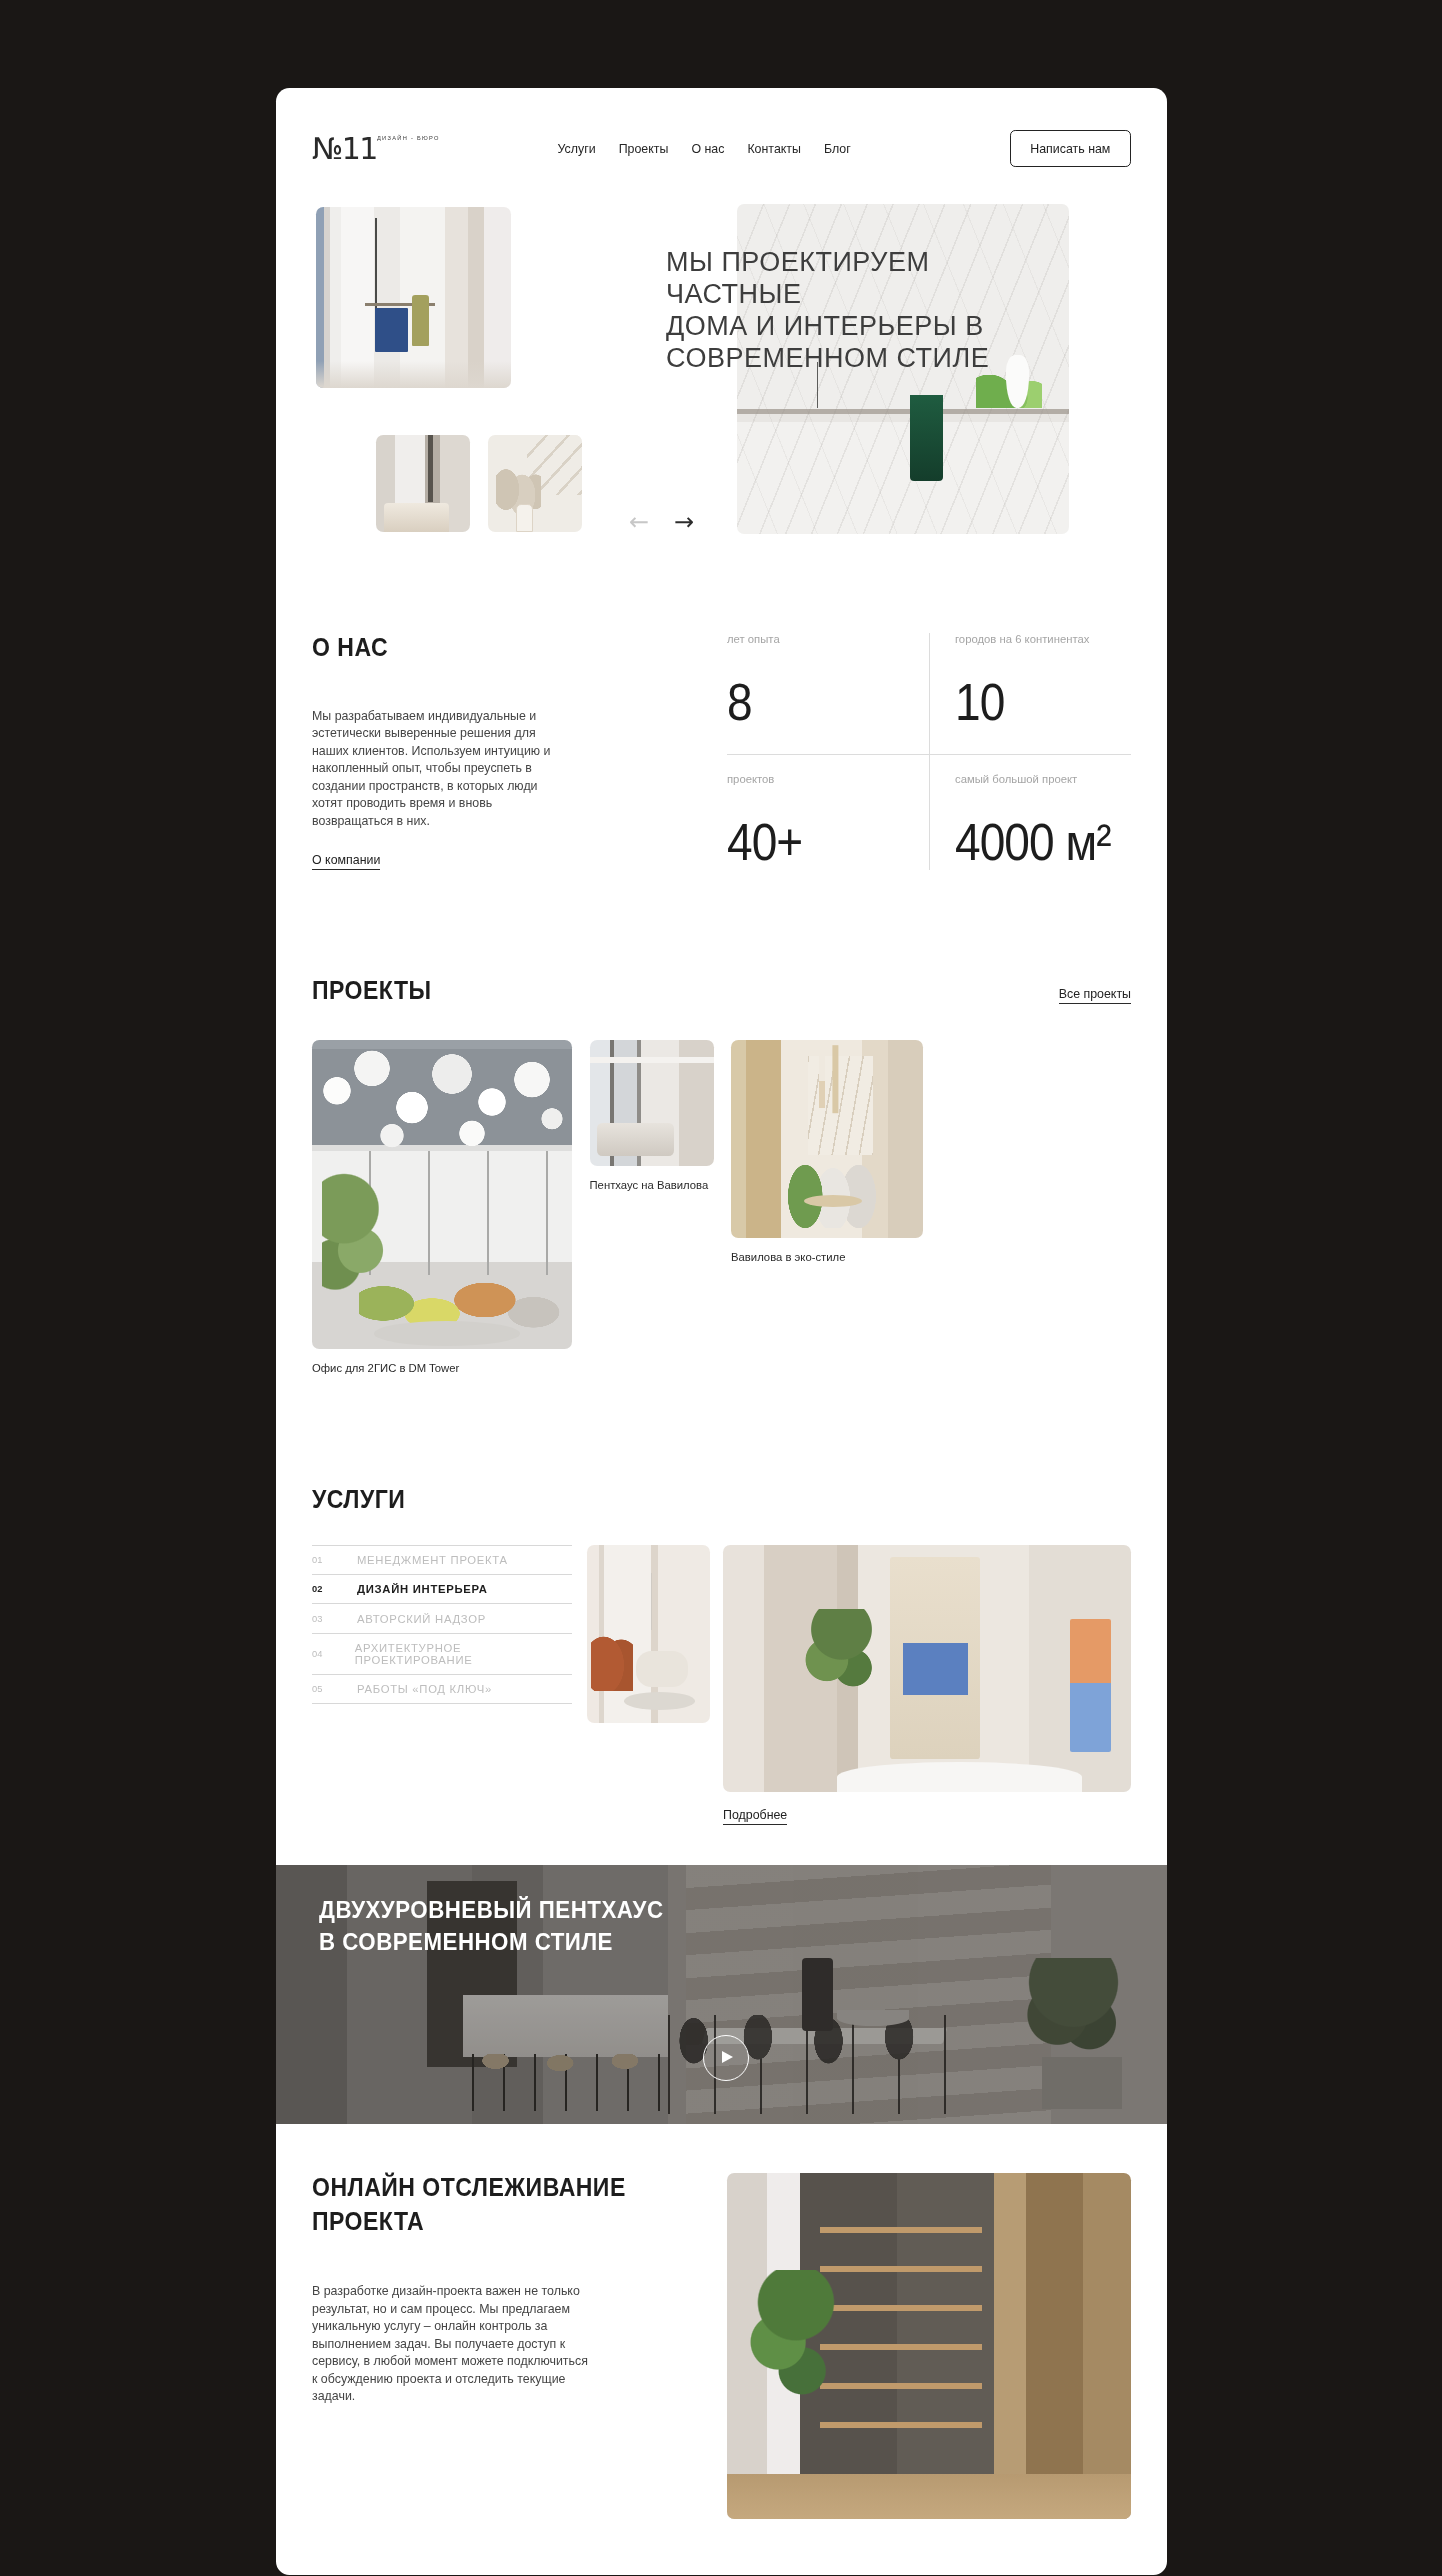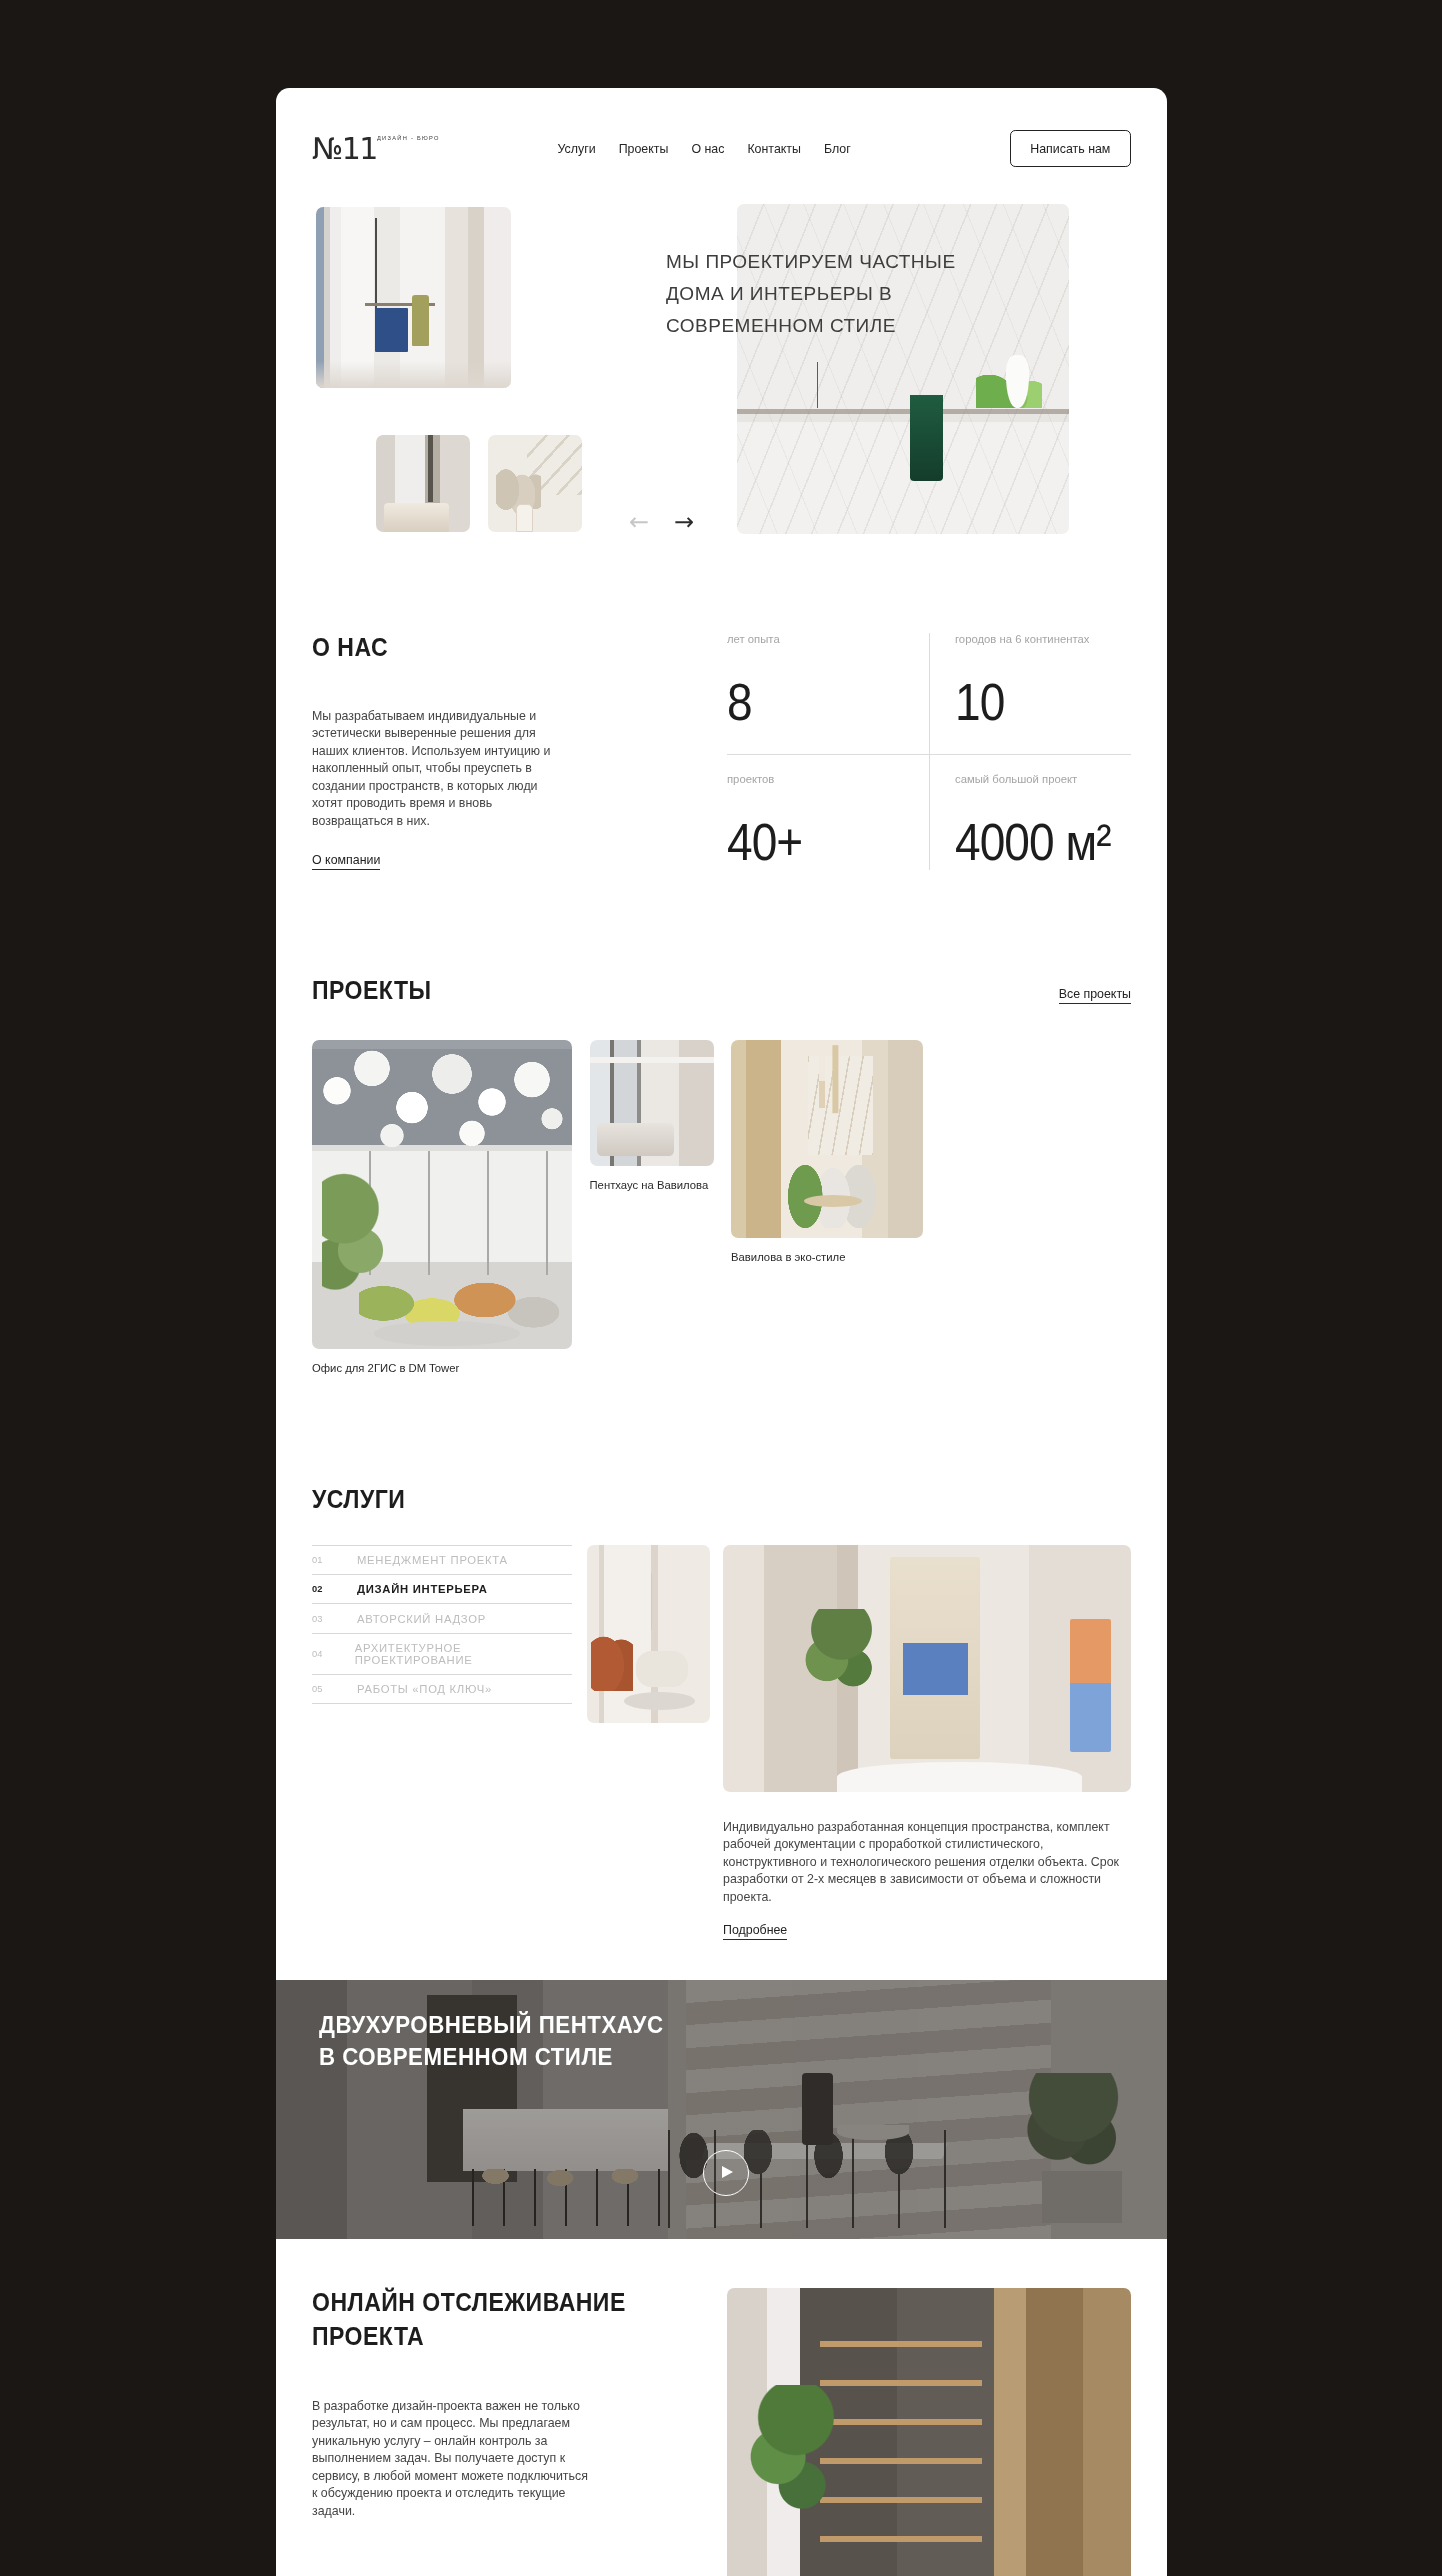--- a/index.html
+++ b/index.html
@@ -27,21 +27,21 @@
   .nav{display:flex;gap:23px;margin:0 auto;transform:translateX(-20.6px)}
   .nav span{font-size:12.4px;color:#262626;cursor:pointer}
   .cta{border:0.8px solid #232323;border-radius:5.2px;background:#fff;
        padding:10.3px 19.6px;font-size:12.4px;color:#1d1d1d;cursor:pointer;font-family:inherit}
 
   
   .hero{position:relative;height:344px;margin-top:19.6px}
   .hero .img-left{position:absolute;left:4.1px;top:5.2px;width:195px;height:181px}
   .hero .img-kitchen{position:absolute;left:425px;top:2.1px;width:332px;height:330px}
   .hero h1{position:absolute;left:354px;top:44px;width:381px;margin:0;
-           font-size:19px;line-height:32px;font-weight:400;color:#3d3d3d;letter-spacing:0.5px;z-index:2}
+           font-size:27px;line-height:32px;font-weight:400;color:#3d3d3d;letter-spacing:0.5px;z-index:2}
   .hero .thumb{position:absolute;top:233px;width:94px;height:97px}
   .hero .thumb.t1{left:64px}
   .hero .thumb.t2{left:176px}
   .arrows{position:absolute;left:317px;top:308px;display:flex;gap:25px;z-index:2}
   .arrows span{font-size:24px;line-height:1;cursor:pointer;font-family:"DejaVu Sans",sans-serif}
   .arrow-prev{color:#c7c7c7}
   .arrow-next{color:#2c2c2c}
 
   
   .h2{font-size:24px;font-weight:700;letter-spacing:0.5px;color:#1d1d1d;margin:0;
@@ -373,21 +373,20 @@
           <i class="c"></i>
           <i class="d"></i>
         </div>
       <div class="srv-right">
         <div class="ph ph-s2 srv-big">
             <i class="a"></i>
             <i class="b"></i>
             <i class="c"></i>
             <i class="d"></i>
           </div>
-        <div class="body-text">Индивидуально разработанная концепция пространства, комплект рабочей документации с проработкой стилистического, конструктивного и технологического решения отделки объекта. Срок разработки от 2-х месяцев в зависимости от объема и сложности проекта.</div>
         <a class="ulink">Подробнее</a>
       </div>
     </div>
   </div>
 
   <div class="video">
     <i class="v-bg"></i>
       <i class="v-wp"></i>
       <i class="v-door"></i>
       <i class="v-isl"></i>

